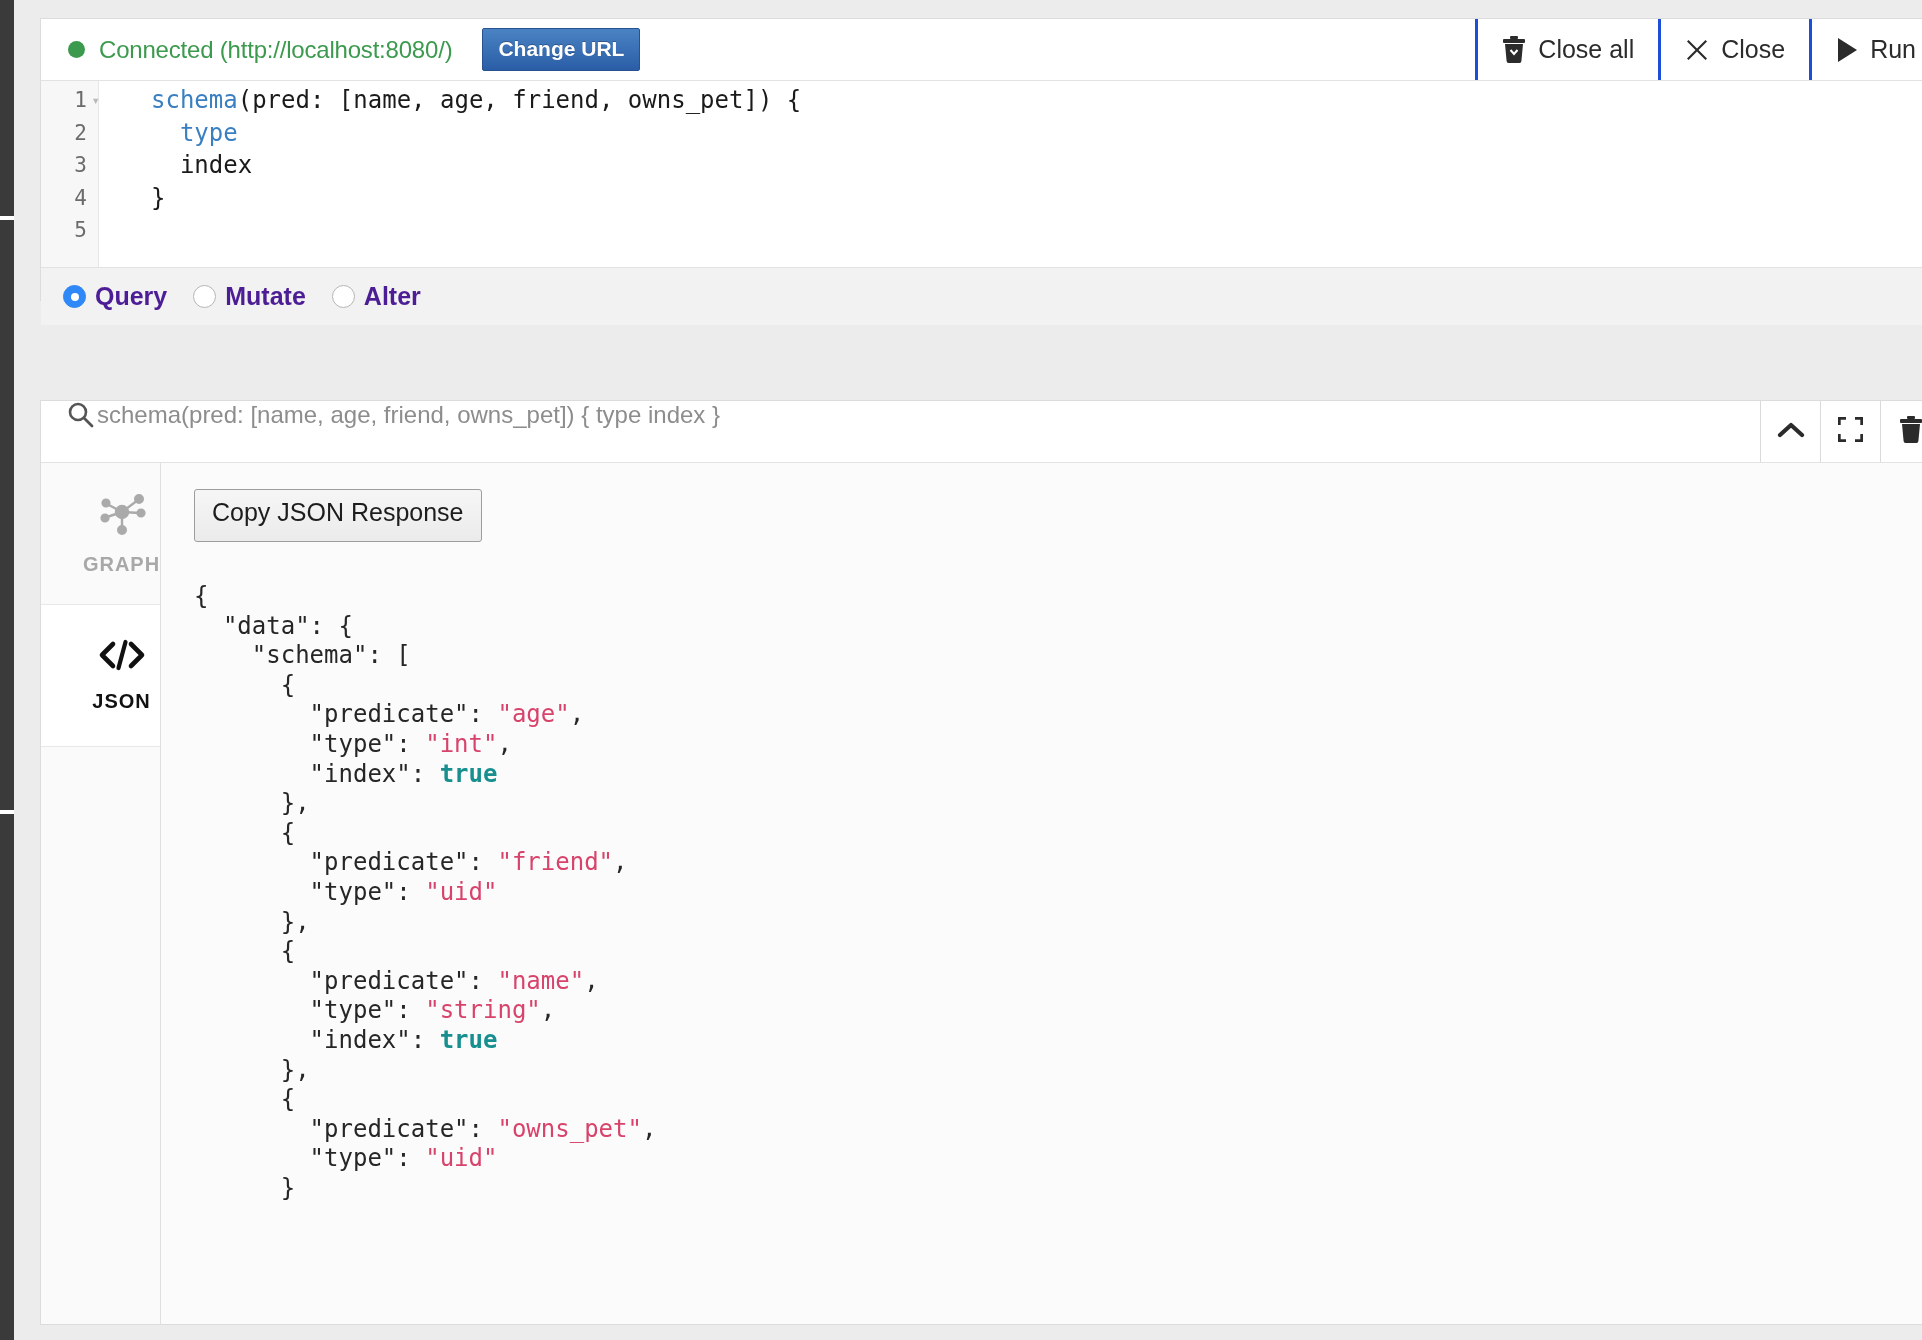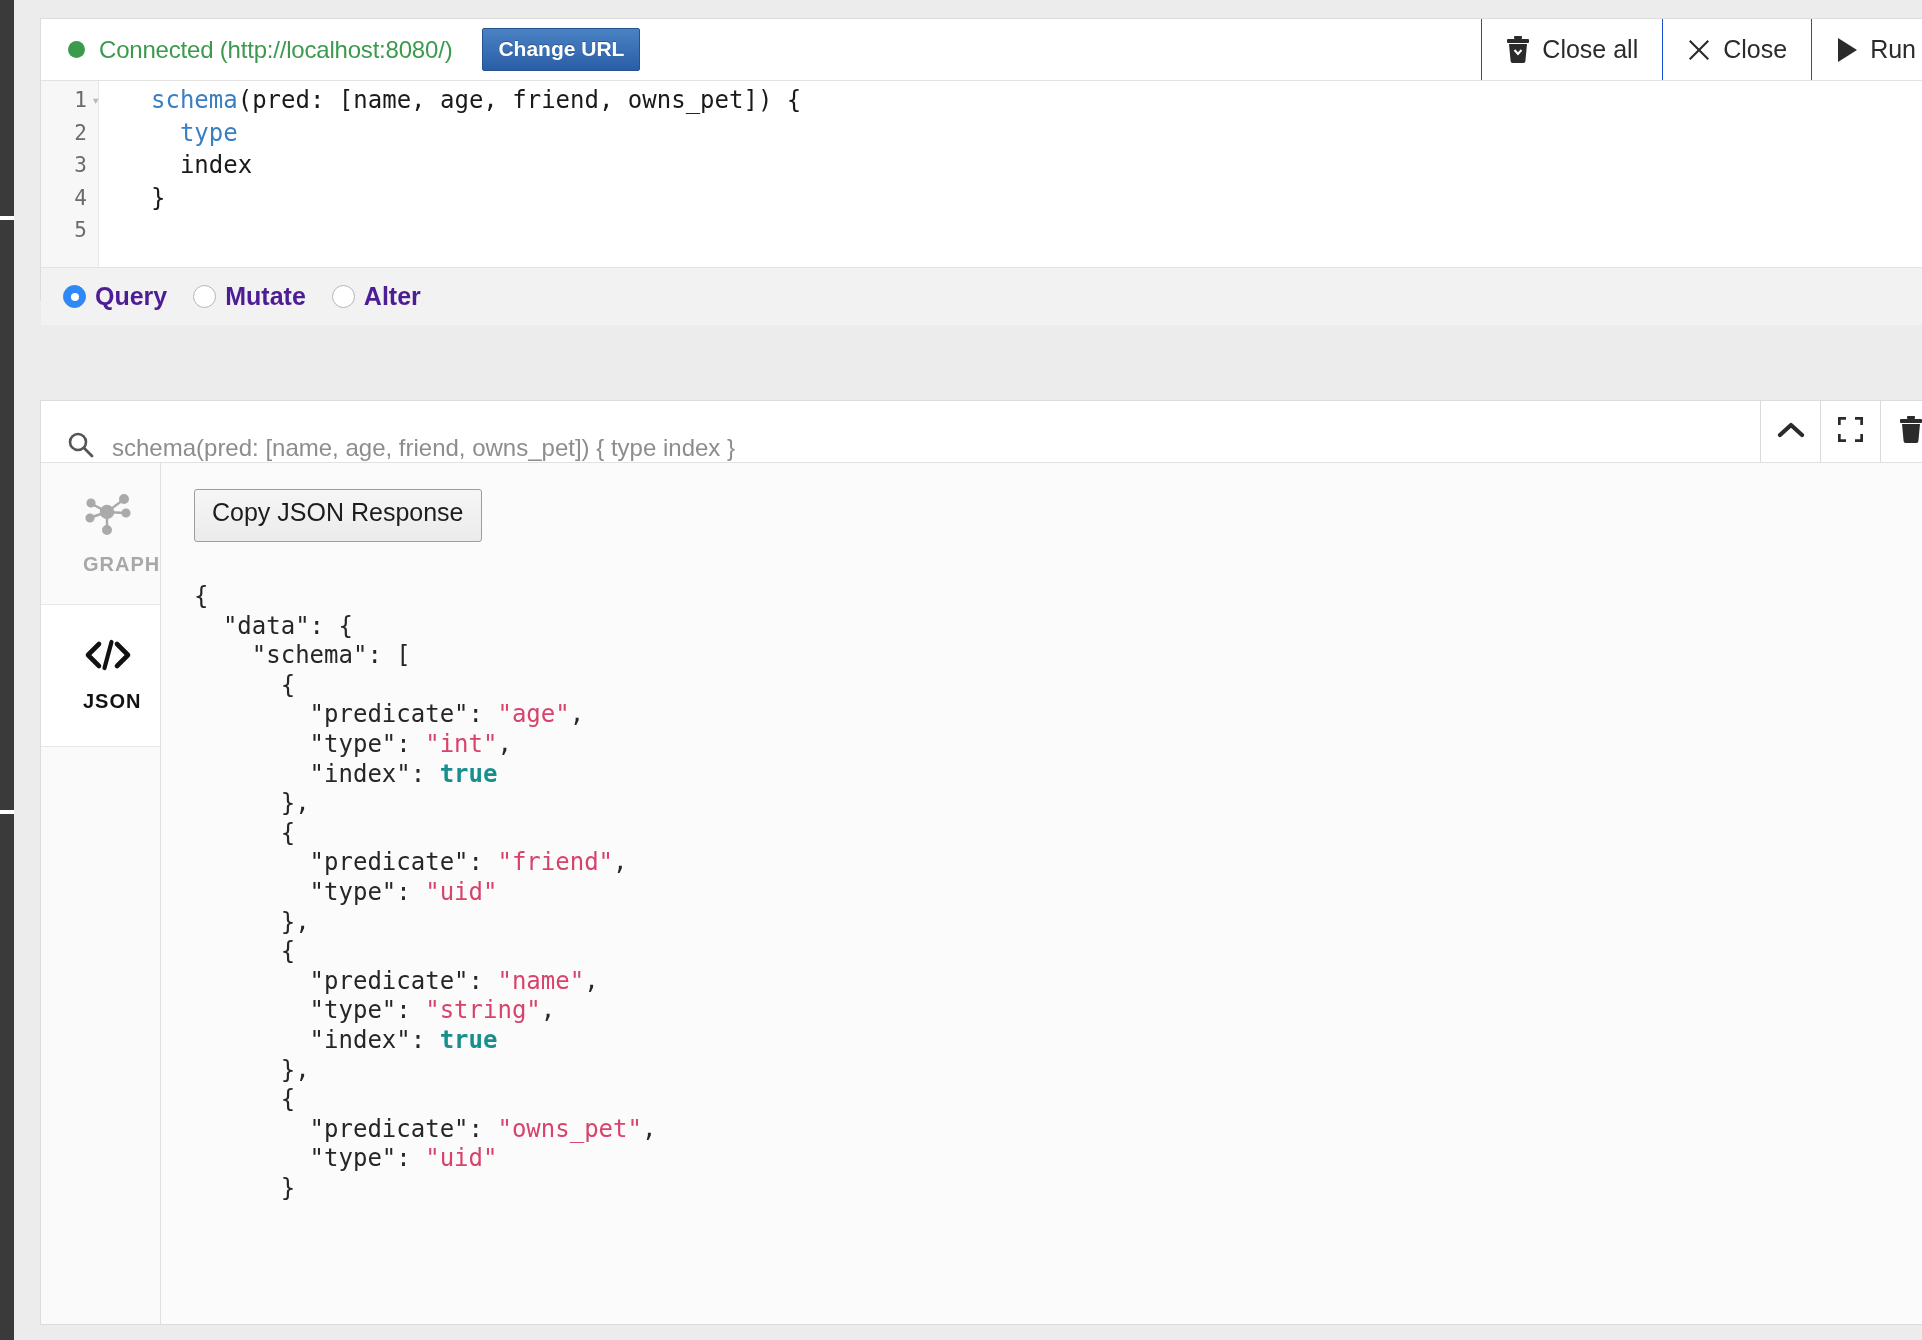--- a/index.html
+++ b/index.html
@@ -73,21 +73,21 @@
     white-space: nowrap;
     text-shadow: 0 -1px 0 rgba(0,0,0,.25);
   }
   .conn-actions {
     position: absolute; right: 0; top: 0; bottom: 0;
     display: flex; align-items: stretch;
   }
   .conn-action {
     display: flex; align-items: center; gap: 12px;
     padding: 0 24px;
-    border-left: 1px solid #1d4ed8;
+    border-left: 3px solid #1d4ed8;
     font-size: 25px;
     color: #2b2b2b;
     cursor: pointer;
     white-space: nowrap;
   }
   .conn-action svg { flex: 0 0 auto; display: block; }
 
   
   .editor-body {
     position: relative;
@@ -172,22 +172,22 @@
   }
   .result-head {
     position: relative;
     height: 62px;
     display: flex; align-items: stretch;
     border-bottom: 1px solid #e2e2e2;
     background: #ffffff;
   }
   .query-display {
     flex: 1 1 auto;
-    display: flex; align-items: flex-end;
-    gap: 18px; padding-left: 26px;
+    display: flex; align-items: flex-start;
+    gap: 3px; padding-left: 26px;
     min-width: 0;
   }
   .query-text {
     font-size: 24px; color: #8d8d8d;
     white-space: nowrap; overflow: hidden;
     text-overflow: ellipsis;
   }
   .head-icons { display: flex; align-items: stretch; }
   .head-icon-btn {
     width: 60px;
@@ -203,21 +203,21 @@
   .side-tabs {
     width: 120px;
     background: #fafafa;
     border-right: 1px solid #e0e0e0;
     flex: 0 0 auto;
   }
   .side-tab {
     height: 142px;
     border-bottom: 1px solid #e8e8e8;
     display: flex; flex-direction: column;
-    align-items: flex-start; justify-content: center;
+    align-items: center; justify-content: center;
     gap: 14px;
     cursor: pointer;
     color: #a8a8a8;
     padding-left: 42px;
   }
   .side-tab.active { color: #111111; background: #ffffff; }
   .side-tab-label {
     font-size: 20px; letter-spacing: 1px; font-weight: bold;
   }
   .side-tab.active .side-tab-label { color: #111111; }

